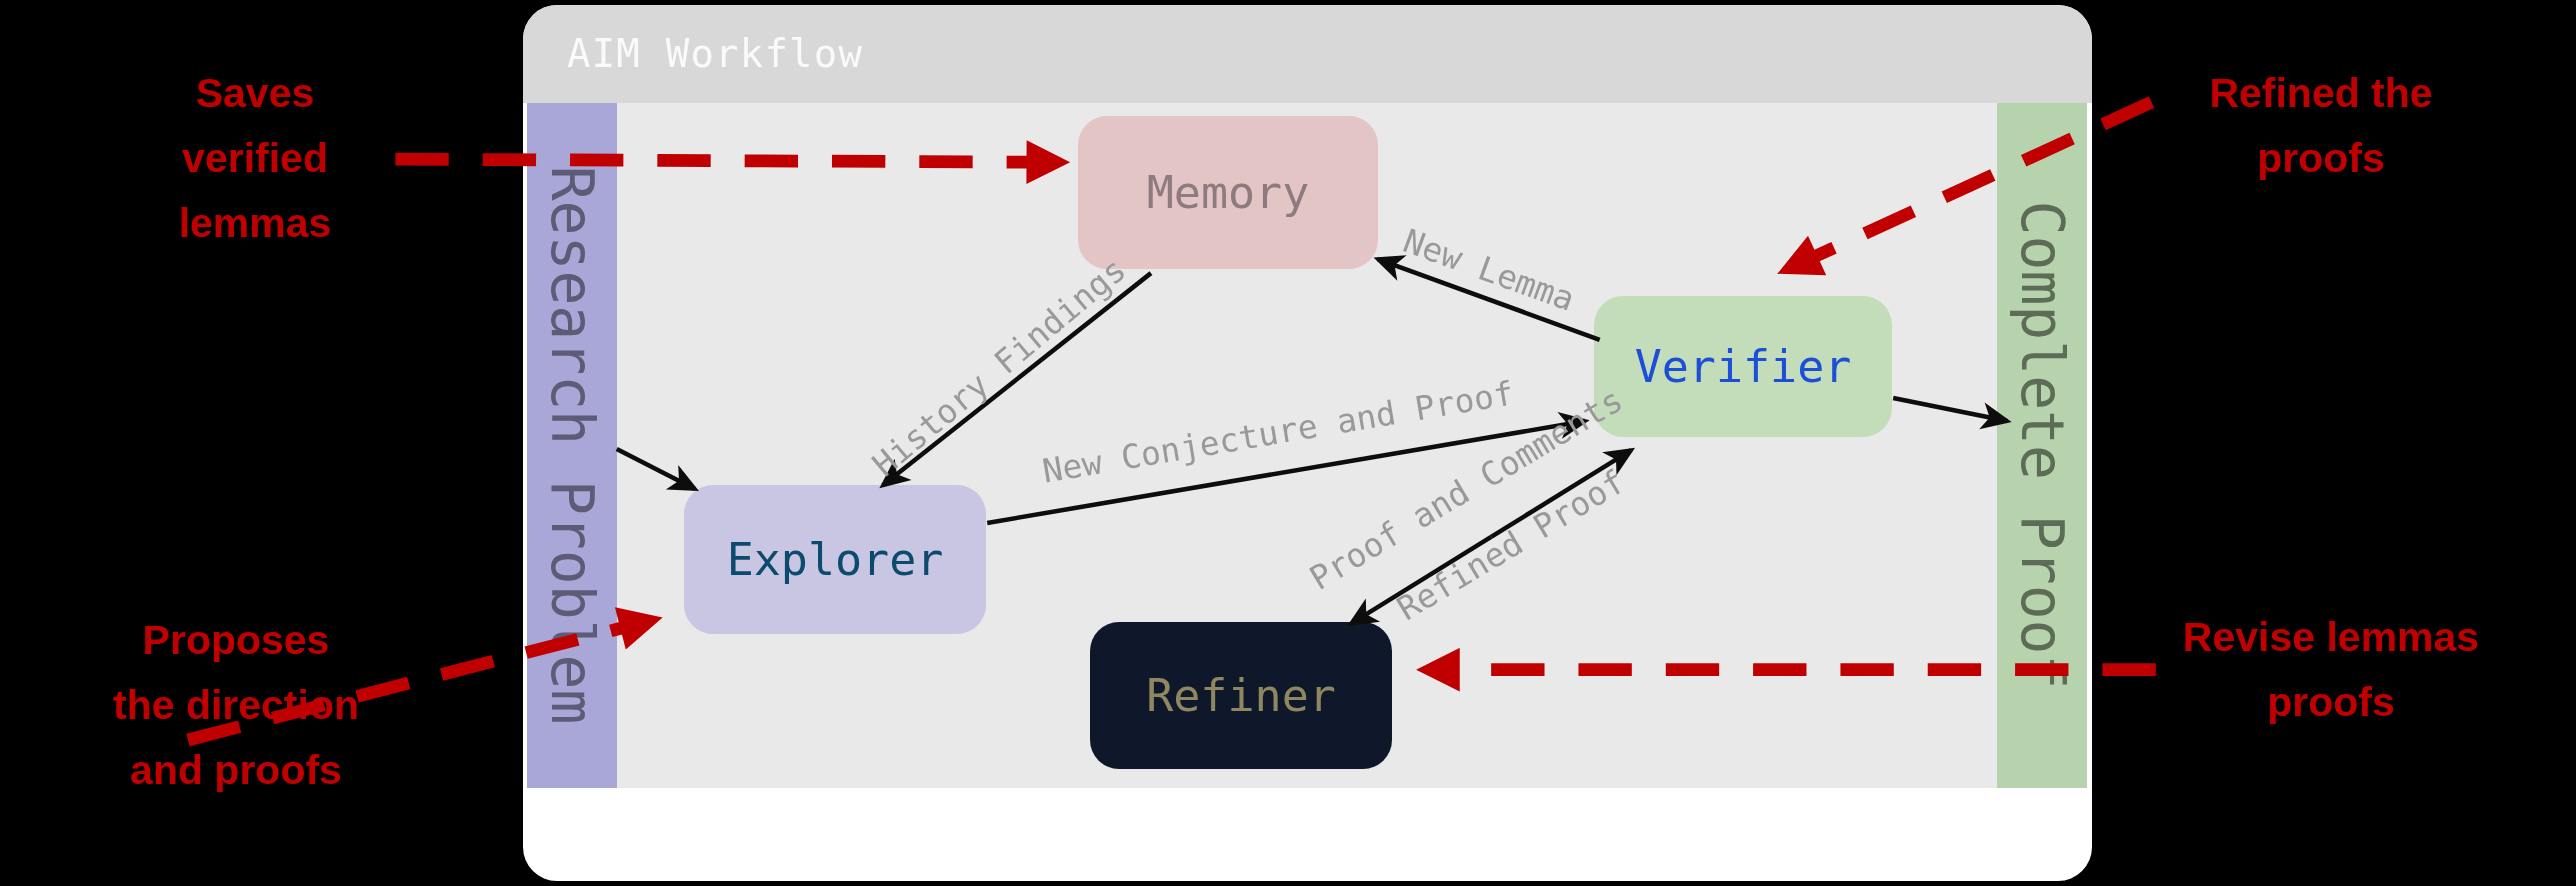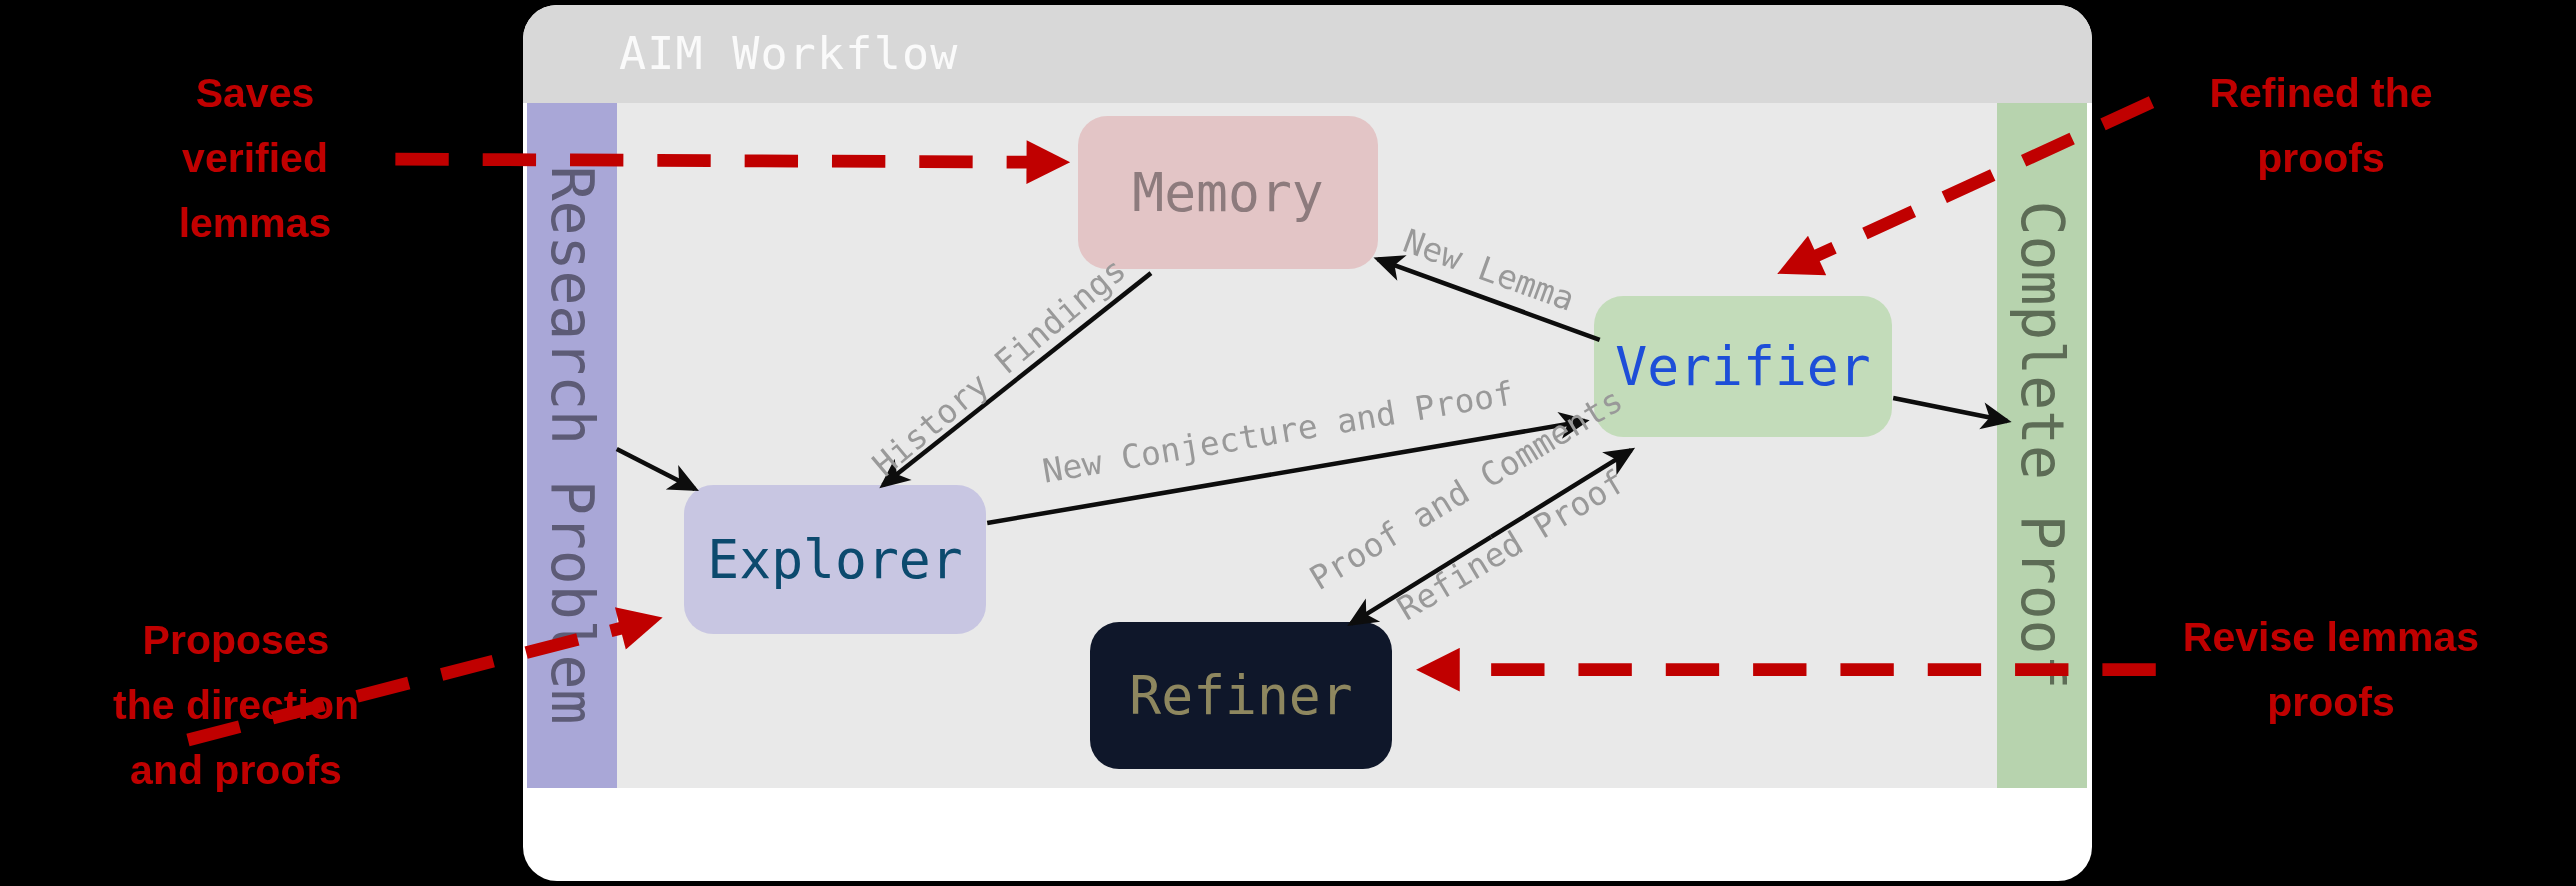--- a/index.html
+++ b/index.html
@@ -3,35 +3,35 @@
 <meta charset="utf-8">
 <style>
   html,body{margin:0;padding:0;background:#000;}
   #stage{position:relative;width:2576px;height:887px;background:#000;overflow:hidden;
          font-family:"DejaVu Sans Mono",monospace;}
   
   .panel{position:absolute;left:523px;top:4.9px;width:1569px;height:876px;background:#ffffff;
          border-radius:34px;overflow:hidden;}
   .header{position:absolute;left:0;top:0;width:100%;height:98px;background:#d8d8d8;
           display:flex;align-items:center;}
-  .title{margin-left:96px;font-size:45px;color:#fafafa;letter-spacing:1.2px;white-space:nowrap;}
+  .title{margin-left:44px;font-size:39px;color:#fafafa;letter-spacing:1.2px;white-space:nowrap;}
   .field{position:absolute;left:94px;top:98px;width:1380px;height:685px;background:#e9e9e9;}
   .vbar{position:absolute;top:98px;height:685px;}
   .leftbar{left:4.2px;width:90px;background:#a9a7d7;}
   .rightbar{left:1474px;width:90px;background:#b7d3ae;}
   .vtext{position:absolute;top:50%;left:50%;transform:translate(-50%,-50%) rotate(90deg);
          white-space:nowrap;font-size:58px;}
   .leftbar .vtext{color:#5d5b76;}
   .rightbar .vtext{color:#5d6c56;}
   .bottombar{position:absolute;left:0;top:783px;width:100%;height:93px;background:#fcdfc5;
              display:flex;align-items:center;justify-content:center;}
   .bottombar span{font-size:45px;color:#9c8e85;white-space:nowrap;}
   
   .node{position:absolute;border-radius:29px;display:flex;align-items:center;justify-content:center;}
-  .node span{font-size:53px;white-space:nowrap;}
+  .node span{font-size:45px;white-space:nowrap;}
   #node-memory{left:1078px;top:116px;width:300px;height:153px;background:#e3c5c6;}
   #node-memory span{color:#8d7b7d;}
   #node-explorer{left:684px;top:485px;width:302px;height:149px;background:#c8c6e2;}
   #node-explorer span{color:#0c4a6e;}
   #node-verifier{left:1594px;top:296px;width:298px;height:141px;background:#c3dcba;}
   #node-verifier span{color:#1d4ed8;}
   #node-refiner{left:1090px;top:622px;width:302px;height:147px;background:#0f172a;}
   #node-refiner span{color:#8e875f;}
   
   .elabel{position:absolute;font-size:33px;color:#999999;white-space:nowrap;}

